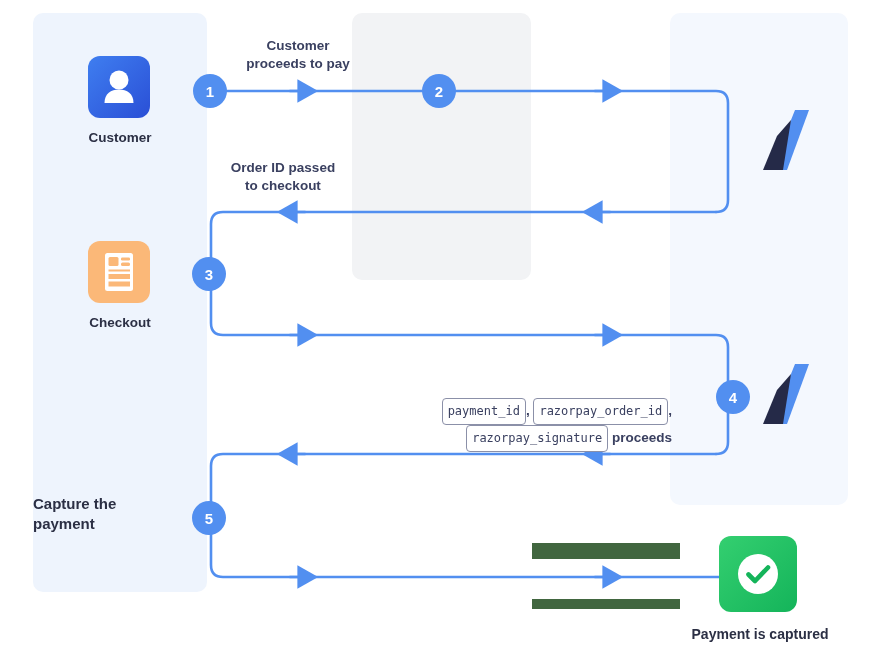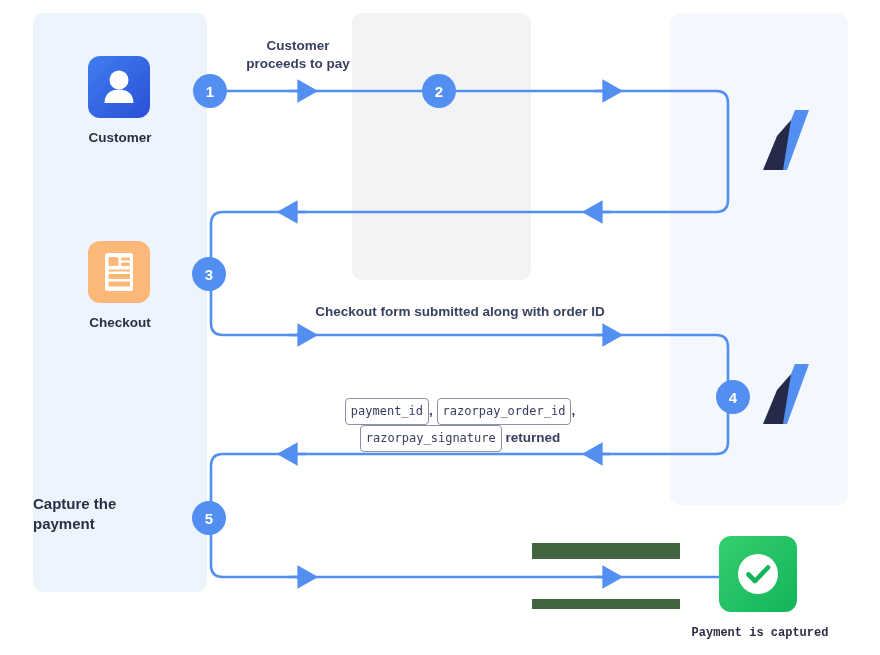--- a/index.html
+++ b/index.html
@@ -105,21 +105,21 @@
     color: #3a4060;
     font-size: 13.5px;
     font-weight: 700;
     text-align: center;
     line-height: 1.35;
   }
 
   
   .code-row {
     position: absolute;
-    text-align: center;
+    text-align: right;
     color: #3a4060;
     font-size: 13.5px;
     font-weight: 700;
     line-height: 1.9;
   }
   .chip {
     display: inline-block;
     border: 1px solid #8b90a8;
     border-radius: 4px;
     padding: 1px 5px;
@@ -149,23 +149,22 @@
     display: flex;
     align-items: center;
     justify-content: center;
   }
   .success-caption {
     position: absolute;
     left: 660px; top: 626px;
     width: 200px;
     text-align: center;
     color: #2b2f44;
-    font-size: 12px;
-    font-weight: 700;
-    font-family: Liberation Mono, monospace;
+    font-size: 14px;
+    font-weight: 700;
   }
 
   
   .rzp-logo { position: absolute; }
   .rzp-1 { left: 757px; top: 108px; }
   .rzp-2 { left: 757px; top: 362px; }
 </style>
 </head>
 <body>
 
@@ -236,29 +235,29 @@
   <div class="badge" style="left:193px; top:74px;">1</div>
   <div class="badge" style="left:422px; top:74px;">2</div>
   <div class="badge" style="left:192px; top:257px;">3</div>
   <div class="badge" style="left:716px; top:380px;">4</div>
   <div class="badge" style="left:192px; top:501px;">5</div>
 
   <div class="flow-label" style="left:222px; top:37px; width:152px;">Customer<br>proceeds to pay</div>
 
 
 
-
-  <div class="flow-label" style="left:252px; top:303px; width:416px;">Checkout form submitted along with order ID</div>
+  <div class="flow-label" style="left:207px; top:159px; width:152px;">Order ID passed<br>to checkout</div>
+
 
   <div class="code-row" style="left:248px; top:398px; width:424px;">
     <span class="chip">payment_id</span><span>,</span>
     <span class="chip">razorpay_order_id</span><span>,</span>
     <br>
     <span class="chip">razorpay_signature</span>
-    <span>returned</span>
+    <span>proceeds</span>
   </div>
 
   <div class="redact-bar redact-top"></div>
   <div class="redact-bar redact-bottom"></div>
 
   <div class="success-tile">
     <svg viewBox="0 0 56 56" width="56" height="56" xmlns="http://www.w3.org/2000/svg">
       <circle cx="28" cy="28" r="20" fill="#ffffff"></circle>
       <path d="M18.5,28.5 L25,35 L38,21.5" fill="none" stroke="#14b45a" stroke-width="4.6" stroke-linecap="round" stroke-linejoin="round"></path>
     </svg>

